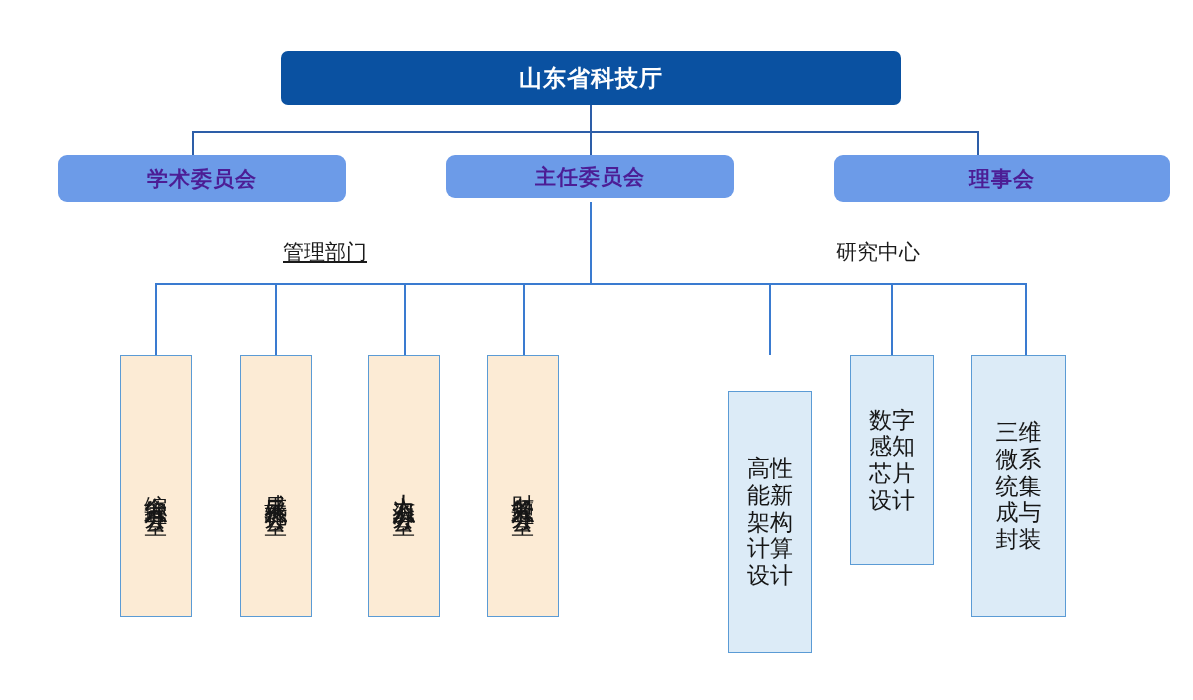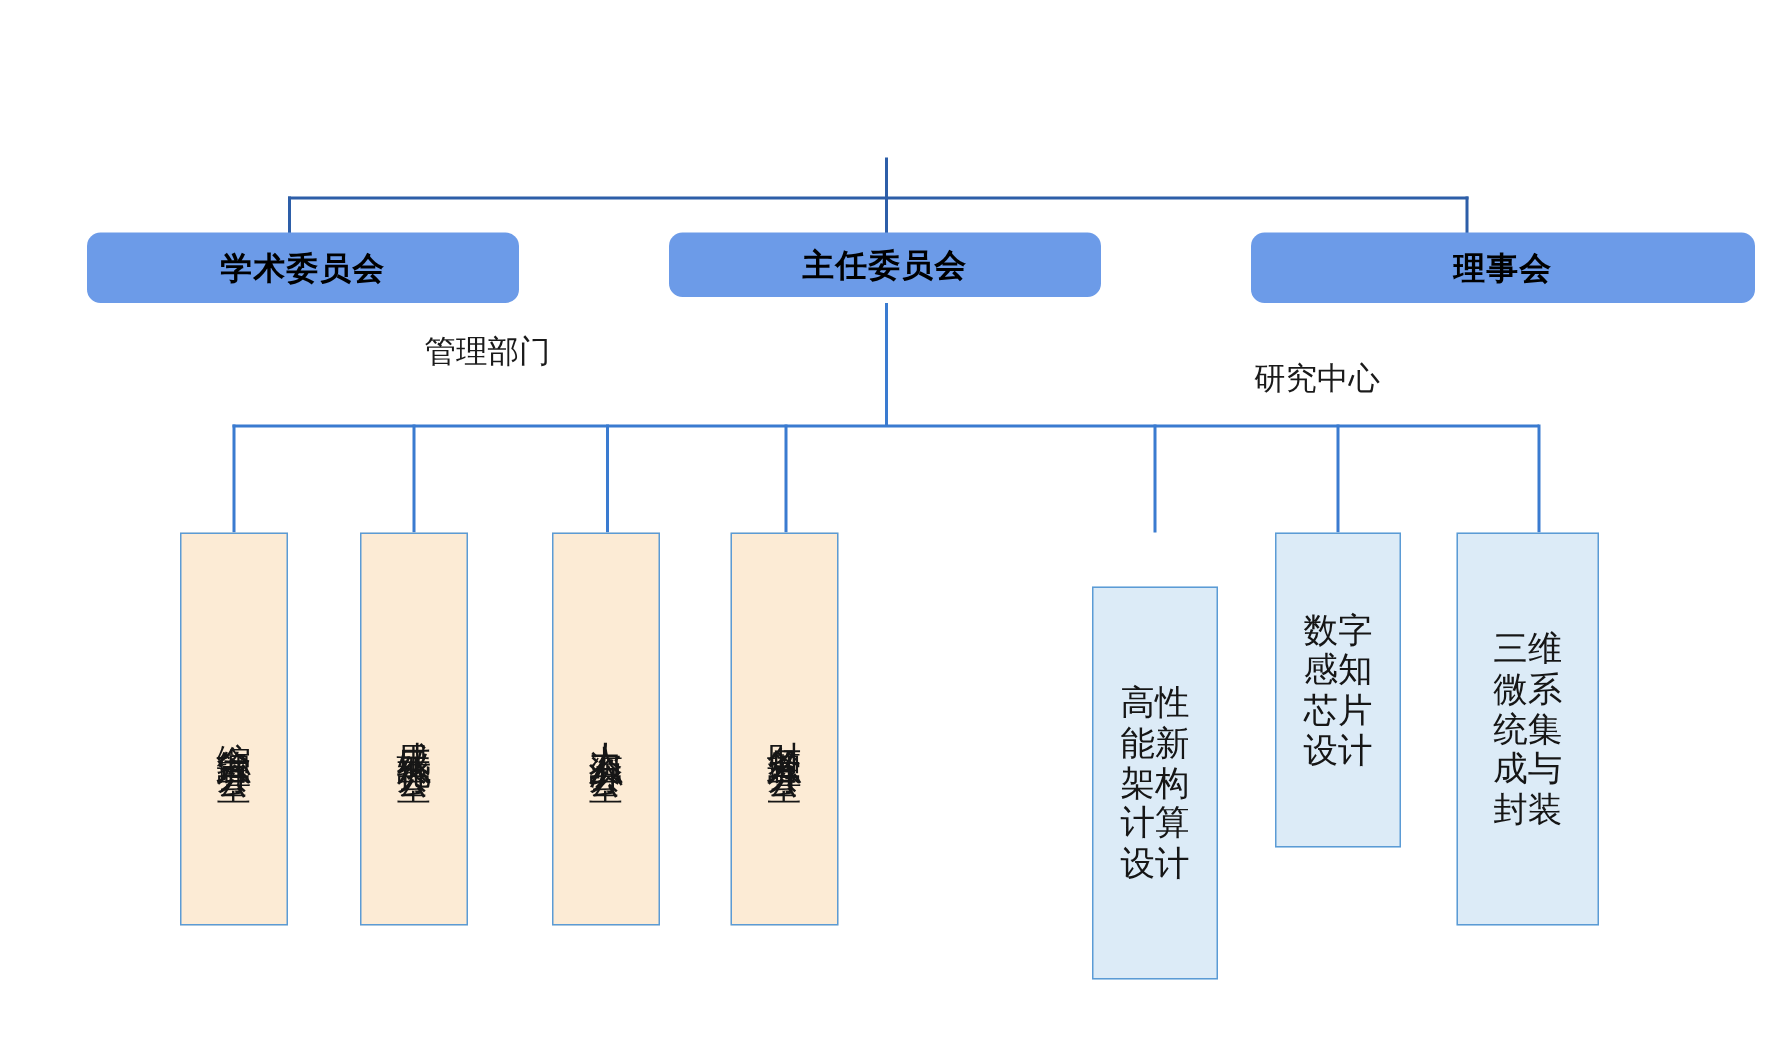--- a/index.html
+++ b/index.html
@@ -44,21 +44,21 @@
   }
 
   
   .node-committee {
     position: absolute;
     display: flex;
     align-items: center;
     justify-content: center;
     background: #6C9BE8;
     border-radius: 9px;
-    color: #000000;
+    color: #4c1d95;
     font-weight: bold;
     font-size: 21px;
     letter-spacing: 1px;
   }
 
   
   .group-label {
     position: absolute;
     color: #1a1a1a;
     font-size: 21px;
@@ -95,20 +95,23 @@
     width: 2.25em;
     word-break: break-all;
     letter-spacing: 0px;
   }
 </style>
 </head>
 <body>
 
 <div id="canvas">
 
+  <div class="node-root" style="left:281px; top:51px; width:620px; height:54px;">
+    <span>山东省科技厅</span>
+  </div>
 
   <div class="line v-line dark" style="left:590px; top:105px; height:27px;"></div>
 
   <div class="line h-line dark" style="left:192px; top:131px; width:787px;"></div>
 
   <div class="line v-line dark" style="left:192px; top:131px; height:25px;"></div>
   <div class="line v-line dark" style="left:590px; top:131px; height:25px;"></div>
   <div class="line v-line dark" style="left:977px; top:131px; height:25px;"></div>
 
   <div class="node-committee" style="left:58px; top:155px; width:288px; height:47px;">
@@ -116,21 +119,21 @@
   </div>
 
   <div class="node-committee" style="left:446px; top:155px; width:288px; height:43px;">
     <span>主任委员会</span>
   </div>
 
   <div class="node-committee" style="left:834px; top:155px; width:336px; height:47px;">
     <span>理事会</span>
   </div>
 
-  <div class="group-label" style="left:283px; top:220px;">
+  <div class="group-label" style="left:283px; top:238px;text-decoration:underline;">
     <span>管理部门</span>
   </div>
   <div class="group-label" style="left:836px; top:238px;">
     <span>研究中心</span>
   </div>
 
   <div class="line v-line" style="left:590px; top:202px; height:82px;"></div>
 
   <div class="line h-line" style="left:155px; top:283px; width:871px;"></div>
 

